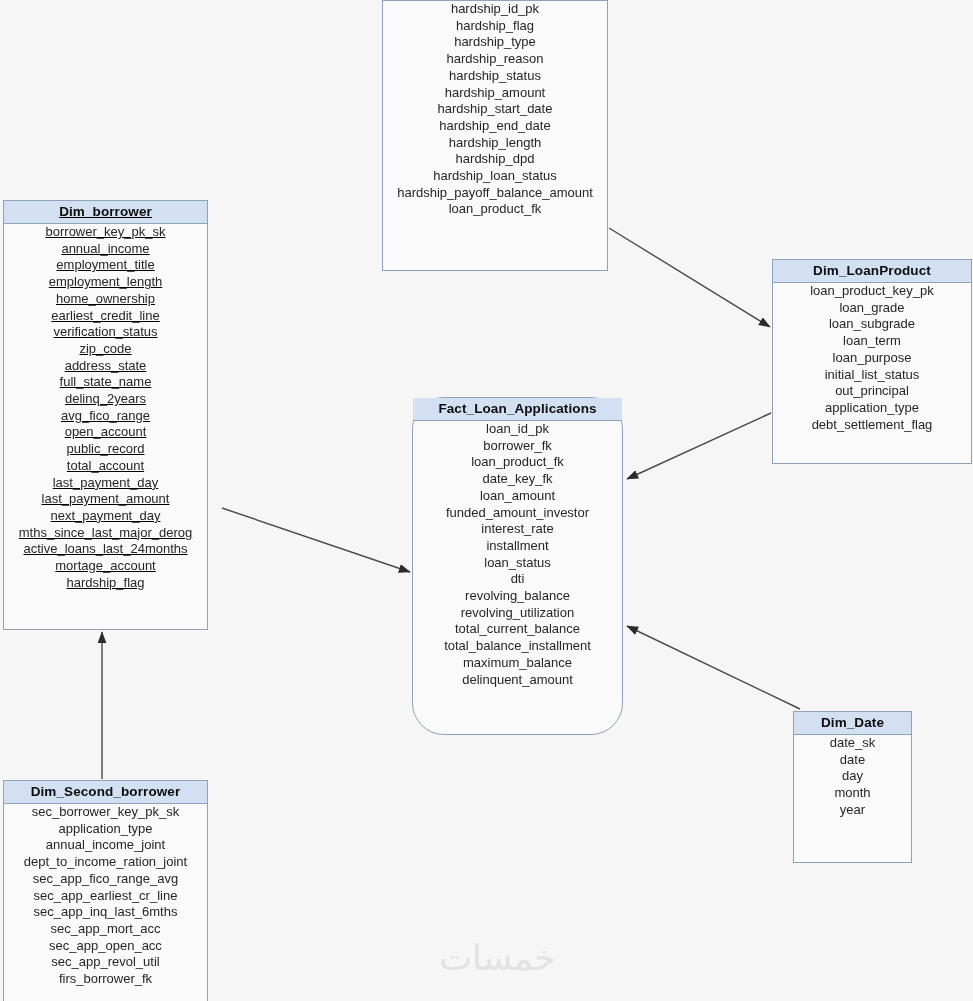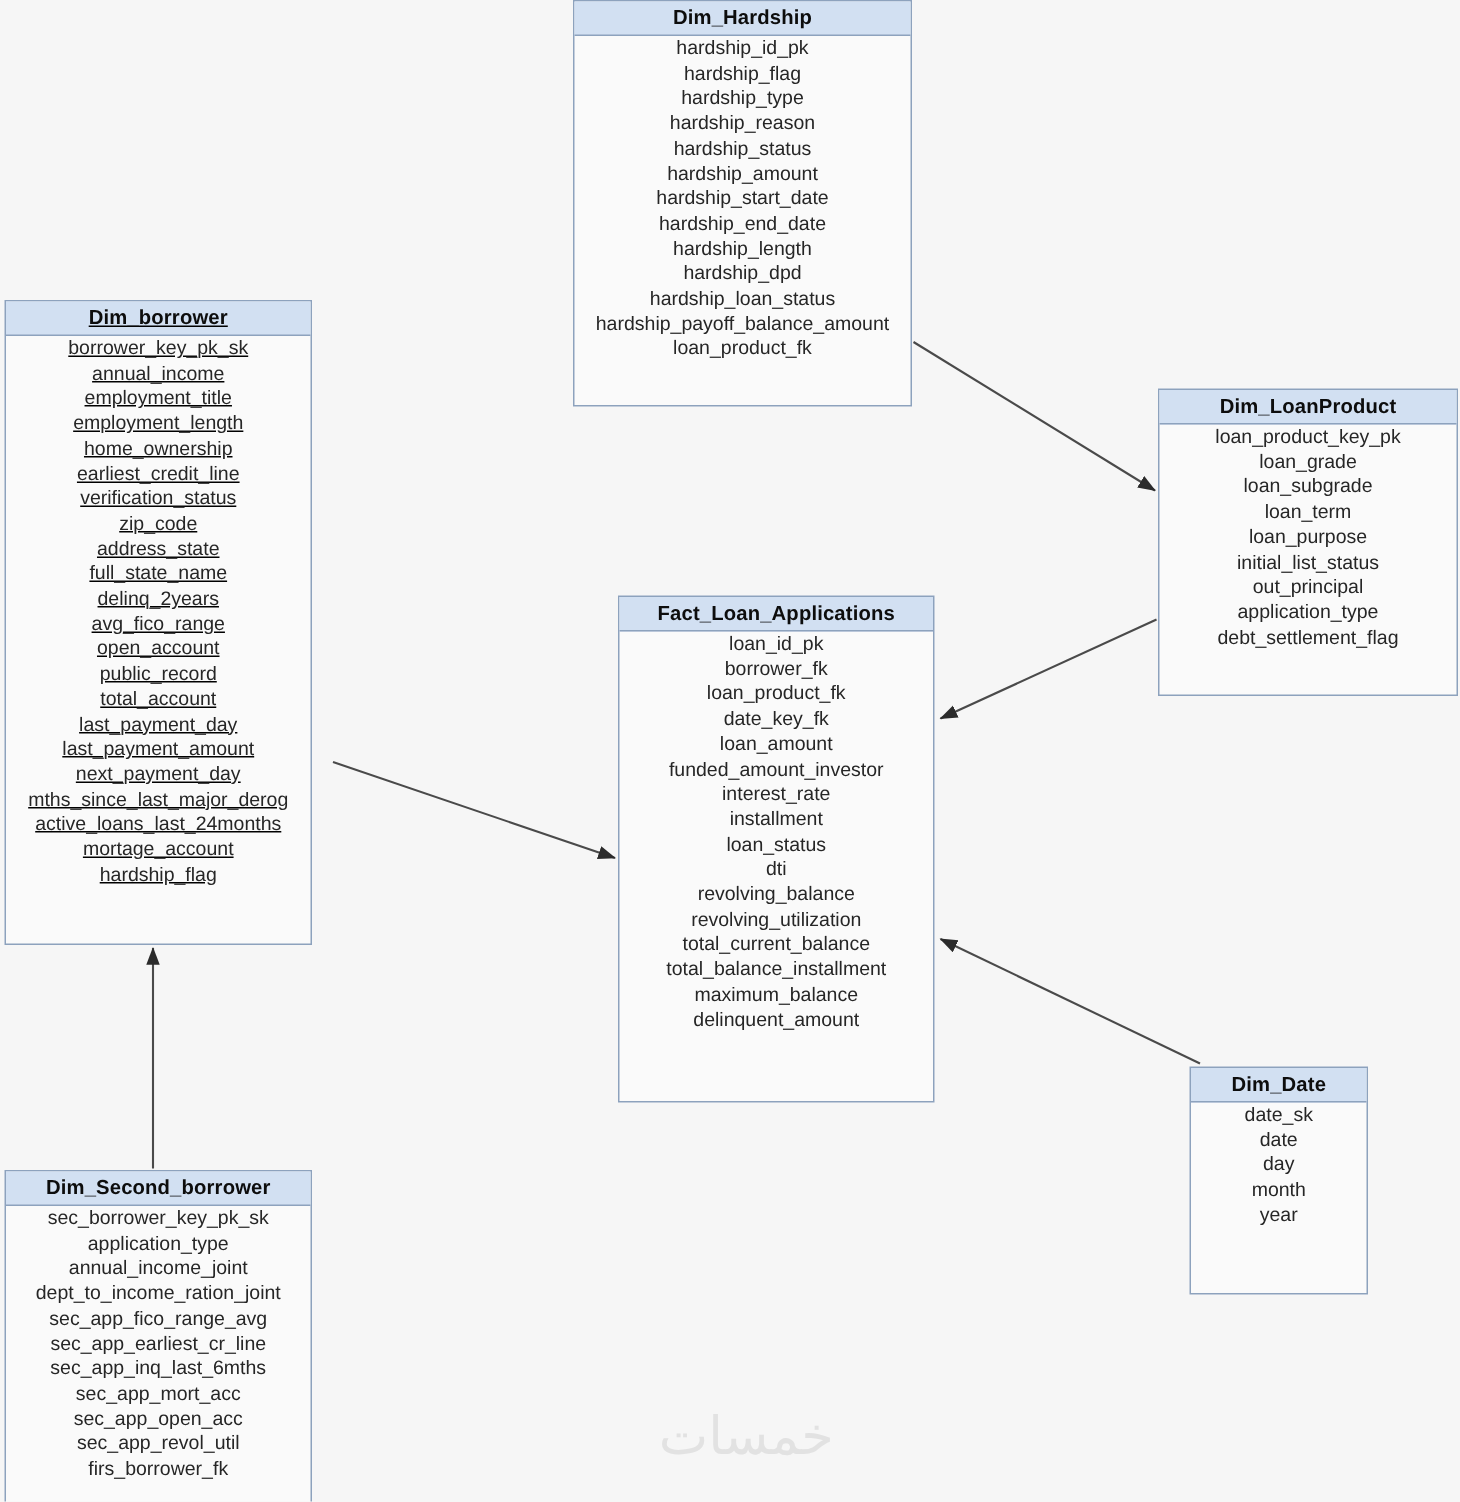--- a/index.html
+++ b/index.html
@@ -73,21 +73,21 @@
     font-family: "DejaVu Sans", sans-serif;
     direction: rtl;
     user-select: none;
     z-index: 0;
   }
 
   
   #box-hardship        { left: 382px; top: 0px;   width: 226px; height: 271px; }
   #box-borrower        { left: 3px;   top: 200px; width: 205px; height: 430px; text-decoration: underline; }
   #box-loanproduct     { left: 772px; top: 259px; width: 200px; height: 205px; }
-  #box-fact            { left: 412px; top: 397px; width: 211px; height: 338px; }
+  #box-fact            { left: 412px; top: 397px; width: 211px; height: 338px; border-radius: 32px; }
   #box-date            { left: 793px; top: 711px; width: 119px; height: 152px; }
   #box-secondborrower  { left: 3px;   top: 780px; width: 205px; height: 225px; }
 </style>
 </head>
 <body>
 
 <div id="canvas">
 
   <div class="watermark">خمسات</div>
 
@@ -100,21 +100,20 @@
     <g id="connector-layer" stroke="#4a4a4a" stroke-width="1.4" fill="none" marker-end="url(#arrowhead)">
         <line x1="609" y1="228" x2="770" y2="327"></line>
         <line x1="771" y1="413" x2="627" y2="479"></line>
         <line x1="800" y1="709" x2="627" y2="626"></line>
         <line x1="222" y1="508" x2="410" y2="572"></line>
         <line x1="102" y1="779" x2="102" y2="632"></line>
       </g>
   </svg>
 
   <div class="entity" id="box-hardship">
-    <div class="entity-header">Dim_Hardship</div>
     <div class="entity-fields">
         <div class="field">hardship_id_pk</div>
         <div class="field">hardship_flag</div>
         <div class="field">hardship_type</div>
         <div class="field">hardship_reason</div>
         <div class="field">hardship_status</div>
         <div class="field">hardship_amount</div>
         <div class="field">hardship_start_date</div>
         <div class="field">hardship_end_date</div>
         <div class="field">hardship_length</div>

